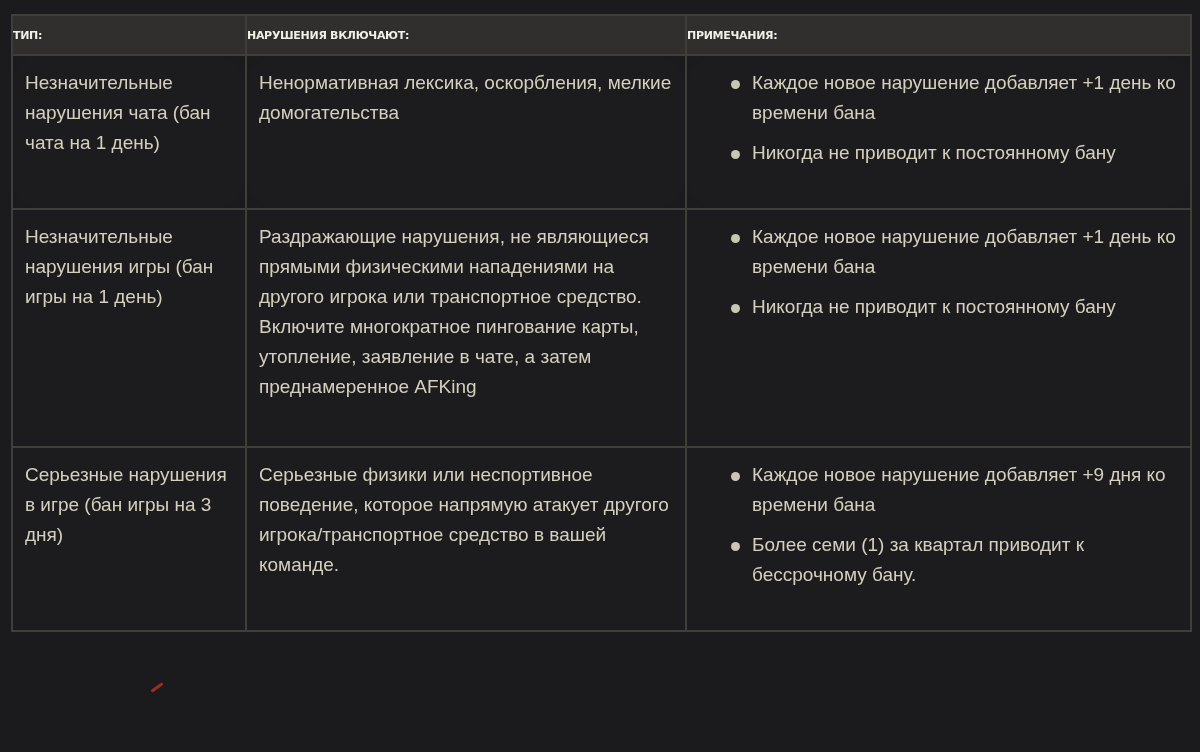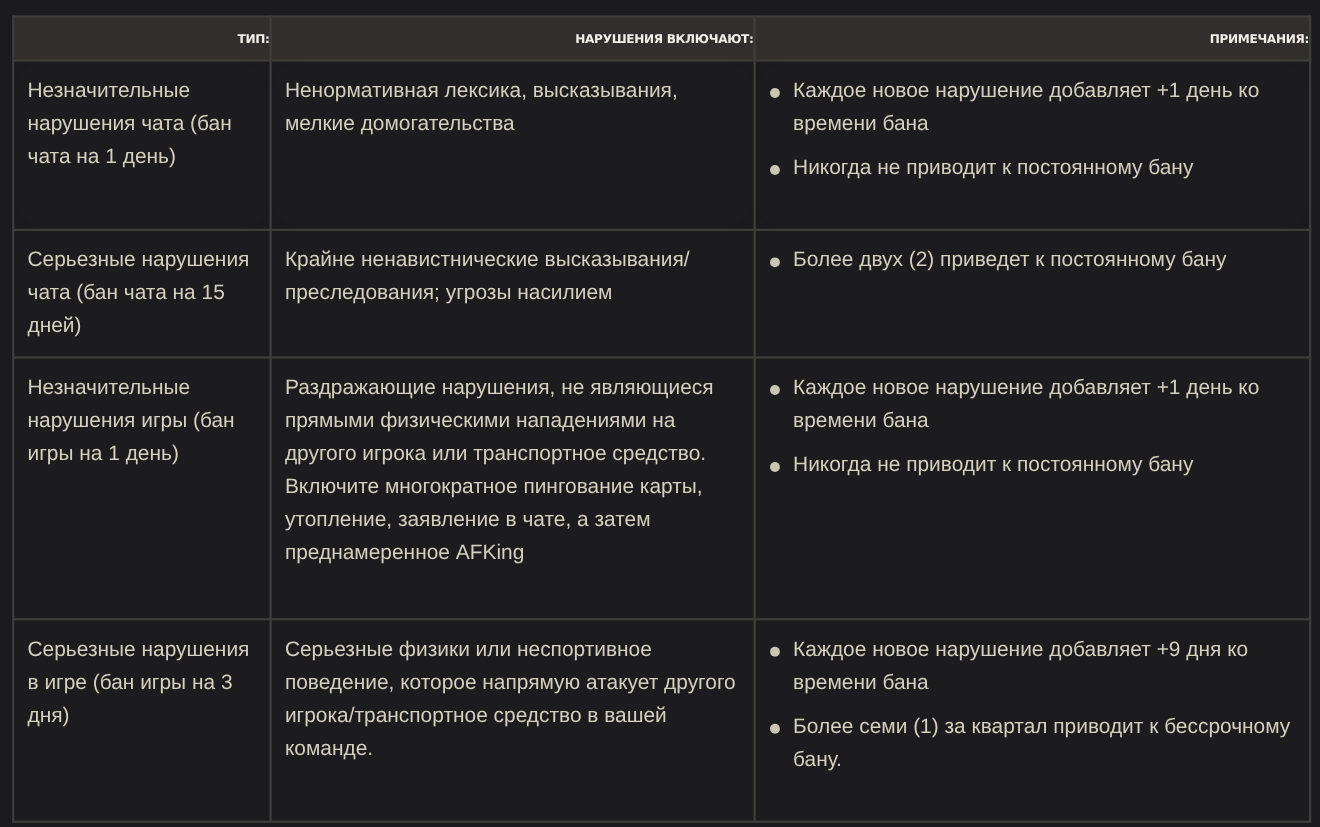--- a/index.html
+++ b/index.html
@@ -22,35 +22,35 @@
   .table th {
     background:#302f2d;
     color:#f1efe8;
     font-family: "DejaVu Sans", sans-serif;
     font-weight:bold;
     font-size:11px;
     letter-spacing:-0.3px;
     text-transform:uppercase;
     height:38px;
     vertical-align:middle;
-    text-align:right;
+    text-align:left;
     padding:0;
   }
   .table td {
     background:#1c1c1e;
     color:#d4d0bf;
     font-size:19px;
     line-height:30px;
     padding:12px 12px 12px 12px;
   }
   .col1 { width:234px; }
   .col2 { width:440px; }
   .col3 { width:505px; }
   td ul { margin:0; padding:0 0 0 22px; list-style:none; }
-  td li { position:relative; margin-bottom:10px; }
+  td li { position:relative; margin-bottom:10px;margin-left:31px; }
   td li:last-child { margin-bottom:0; }
   td li::before {
     content:""; position:absolute; left:-21px; top:12px;
     width:9px; height:9px; border-radius:50%; background:#c9c6b4;
   }
   .r1 td { height:128px;border-radius:32px; }
   .r2 td { height:90px; }
   .r3 td { height:212px; }
   .r4 td { height:158px; }
   .spark {
@@ -76,34 +76,25 @@
   <thead>
     <tr>
       <th>ТИП:</th>
       <th>НАРУШЕНИЯ ВКЛЮЧАЮТ:</th>
       <th>ПРИМЕЧАНИЯ:</th>
     </tr>
   </thead>
   <tbody>
     <tr class="r1">
       <td><span>Незначительные нарушения чата (бан чата на 1 день)</span></td>
-      <td><span>Ненормативная лексика, высказывания, мелкие домогательства</span></td>
+      <td><span>Ненормативная лексика, оскорбления, мелкие домогательства</span></td>
       <td>
         <ul>
           <li>Каждое новое нарушение добавляет +1 день ко времени бана</li>
           <li>Никогда не приводит к постоянному бану</li>
-        </ul>
-      </td>
-    </tr>
-    <tr class="r2">
-      <td><span>Серьезные нарушения чата (бан чата на 15 дней)</span></td>
-      <td><span>Крайне ненавистнические высказывания/ преследования; угрозы насилием</span></td>
-      <td>
-        <ul>
-          <li>Более двух (2) приведет к постоянному бану</li>
         </ul>
       </td>
     </tr>
     <tr class="r3">
       <td><span>Незначительные нарушения игры (бан игры на 1 день)</span></td>
       <td><span>Раздражающие нарушения, не являющиеся прямыми физическими нападениями на другого игрока или транспортное средство. Включите многократное пингование карты, утопление, заявление в чате, а затем преднамеренное AFKing</span></td>
       <td>
         <ul>
           <li>Каждое новое нарушение добавляет +1 день ко времени бана</li>
           <li>Никогда не приводит к постоянному бану</li>

